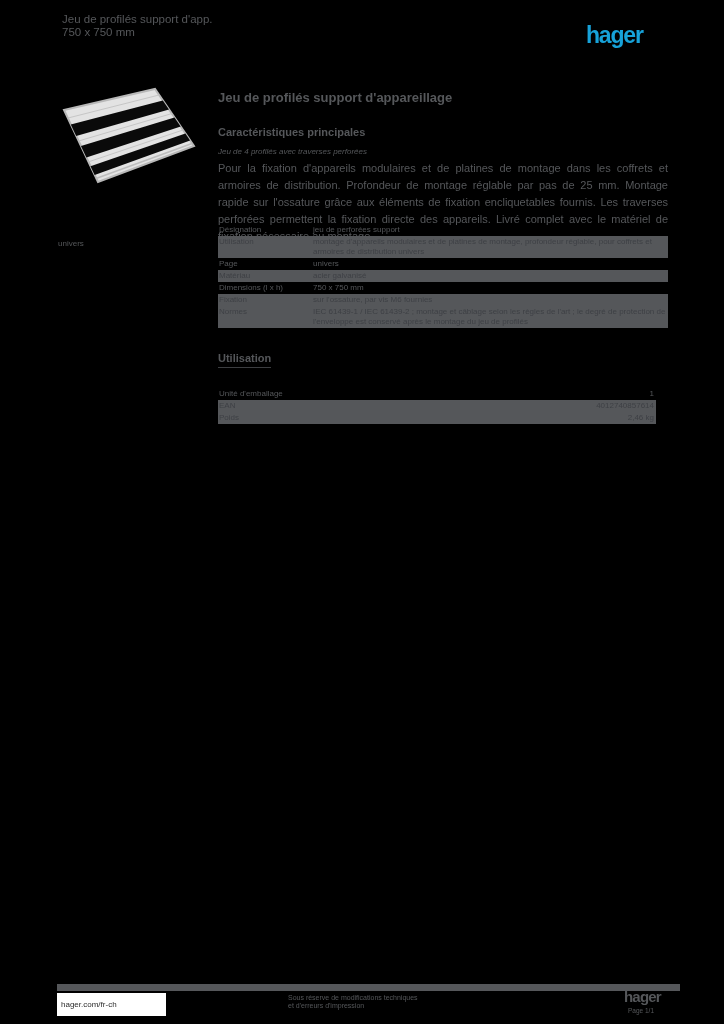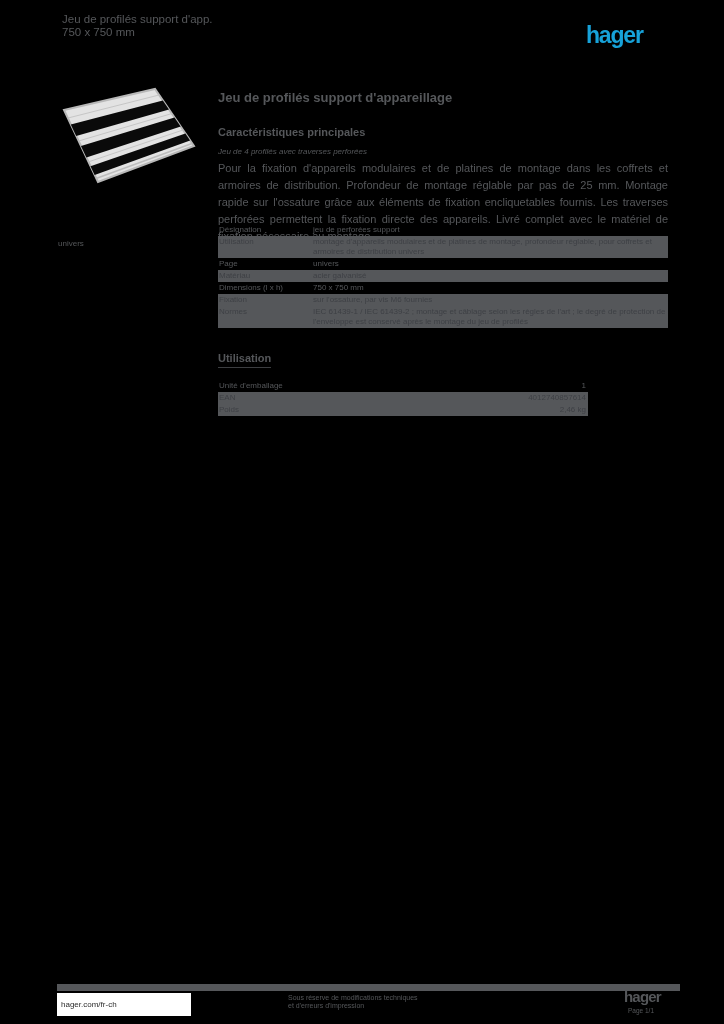--- a/index.html
+++ b/index.html
@@ -15,21 +15,21 @@
   .sec-head{font-size:11px;font-weight:bold;color:#55575a;text-align:center;}
   .intro{font-size:8px;color:#55575a;}
   .desc{font-size:11px;line-height:17px;text-align:justify;color:#55575a;}
   .side-label{font-size:8px;color:#55575a;}
   
   .spec{width:450px;font-size:8px;line-height:10px;}
   .spec-row{display:flex;padding:1px 0;color:#55575a;}
   .spec-row .lbl{width:94px;flex:0 0 94px;padding-left:1px;}
   .spec-row .val{flex:1;}
   .spec-row.shaded{background:#55575a;color:#3e4045;}
-  .log{width:370px;font-size:8px;line-height:10px;margin-top:8px;}
+  .log{width:438px;font-size:8px;line-height:10px;margin-top:16px;}
   .log .spec-row .val{text-align:right;padding-right:2px;}
   .sec-underline{display:inline-block;border-bottom:1px solid #3c3e41;padding-bottom:3px;}
   
   .foot-rule{background:#55575a;height:7px;}
   .site-box{background:#fff;color:#2b2b2b;font-size:8px;display:flex;align-items:center;padding-left:4px;box-sizing:border-box;}
   .disc{font-size:7px;line-height:8px;color:#55575a;}
   .foot-brand{font-size:15px;font-weight:800;letter-spacing:-0.8px;color:#55575a;}
   .foot-page{font-size:6.5px;color:#55575a;}
 </style>
 </head>
@@ -109,21 +109,21 @@
       <span class="val">4012740857614</span>
     </div>
     <div class="spec-row shaded">
       <span class="lbl" style="width:140px;flex:0 0 140px;">Poids</span>
       <span class="val">2,46 kg</span>
     </div>
   </div>
 
   <div class="abs foot-rule" style="left:57px;top:984px;width:623px;"></div>
 
-  <div class="abs site-box" style="left:57px;top:993px;width:134px;height:23px;">
+  <div class="abs site-box" style="left:57px;top:993px;width:109px;height:23px;">
     <span>hager.com/fr-ch</span>
   </div>
 
   <div class="abs" style="left:288px;top:994px;">
     <div class="disc">Sous réserve de modifications techniques</div>
     <div class="disc">et d'erreurs d'impression</div>
   </div>
 
   <div class="abs foot-brand" style="left:624px;top:988px;">hager</div>
   <div class="abs foot-page" style="left:628px;top:1007px;">Page 1/1</div>

